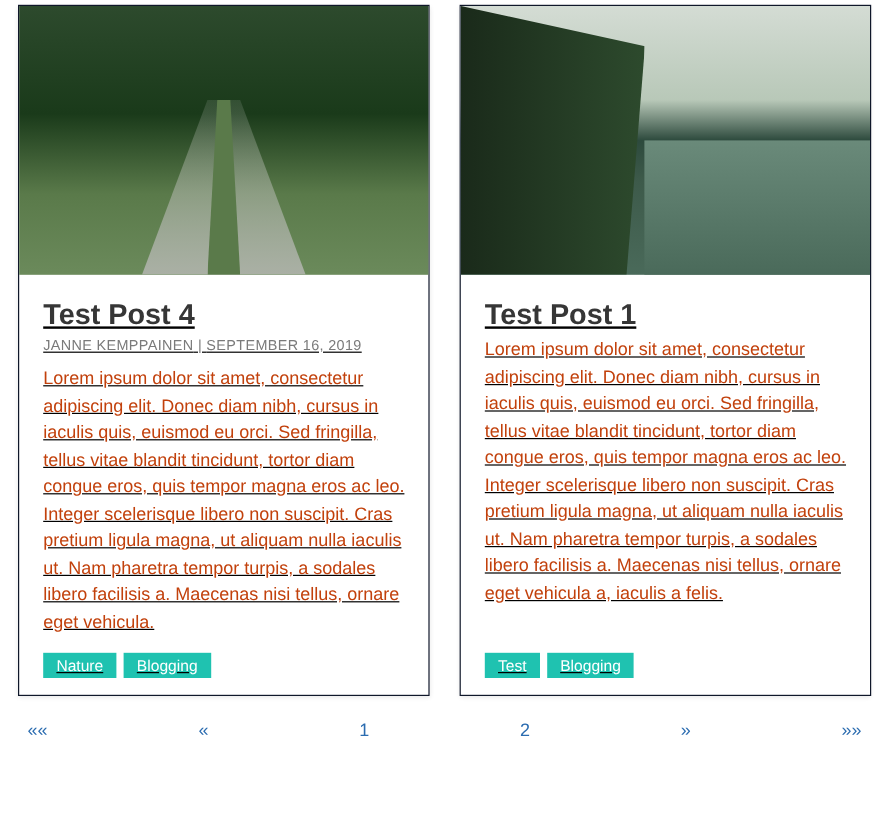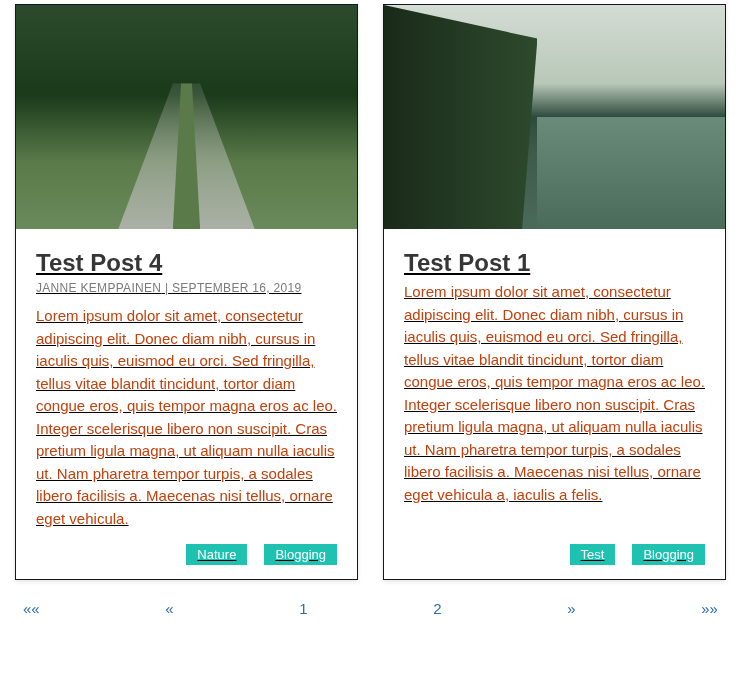--- a/index.html
+++ b/index.html
@@ -90,22 +90,22 @@
       text-transform: uppercase;
     }
     .post-excerpt {
       font-size: 15px;
       line-height: 1.5;
       color: #c2410c;
       flex: 1;
     }
     .post-tags {
       display: flex;
-      gap: 17px;
-      justify-content: flex-end;
+      gap: 6px;
+      justify-content: flex-start;
       margin-top: 14px;
     }
     .tag {
       background: #1fc2b0;
       color: #fff;
       font-size: 13px;
       padding: 3px 11px;
       cursor: pointer;
     }
     .pagination {

